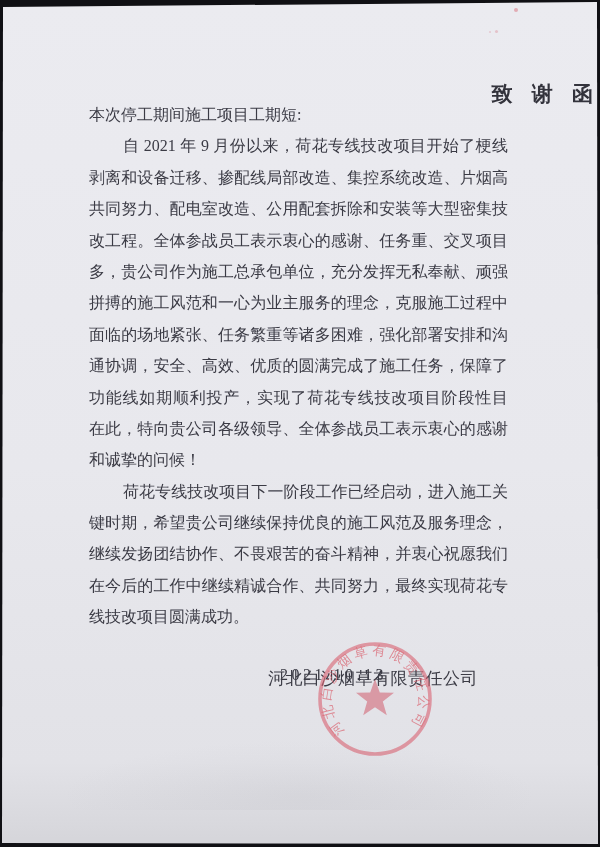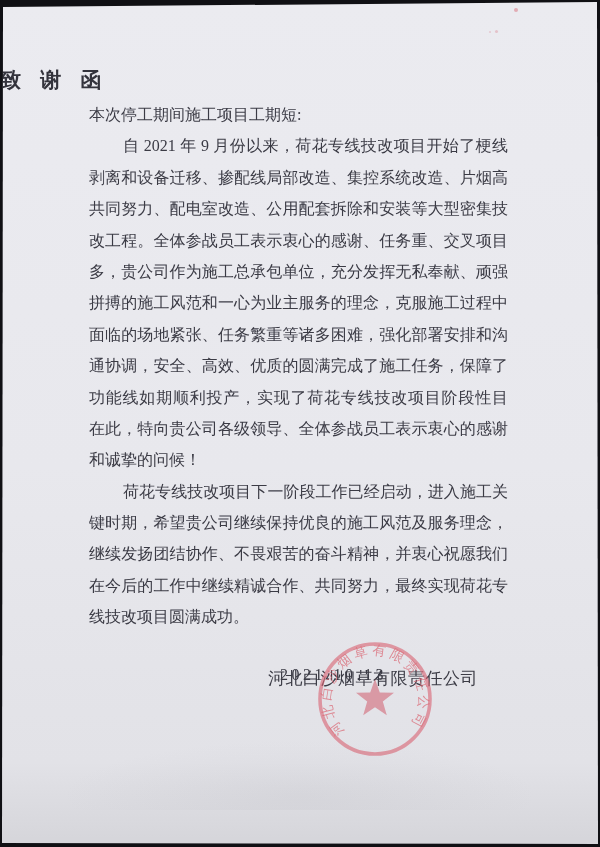--- a/index.html
+++ b/index.html
@@ -8,22 +8,22 @@
     background:#101014;
     position:relative;overflow:hidden;
     font-family:"Liberation Serif","DejaVu Serif",serif;
   }
   .page{
     position:absolute;left:0;top:0;width:600px;height:847px;
     background:linear-gradient(180deg,#ebebf0 0%,#e8e8ed 55%,#e2e2e7 90%,#d6d6db 99%);
     clip-path:polygon(3px 7px,597px 2px,598px 844px,2px 843px);
   }
   .title{
-    position:absolute;top:66px;left:0;width:100%;
-    text-align:left;font-size:21px;font-weight:bold;
+    position:absolute;top:80px;left:0;width:100%;
+    text-align:right;font-size:21px;font-weight:bold;
     letter-spacing:7px;color:#33333c;
   }
   .body-text{
     position:absolute;left:89px;top:99px;width:419px;
     font-size:16px;color:#3b3b45;
   }
   .line{
     height:31.4px;line-height:31.4px;white-space:nowrap;
   }
   .line.fill{

